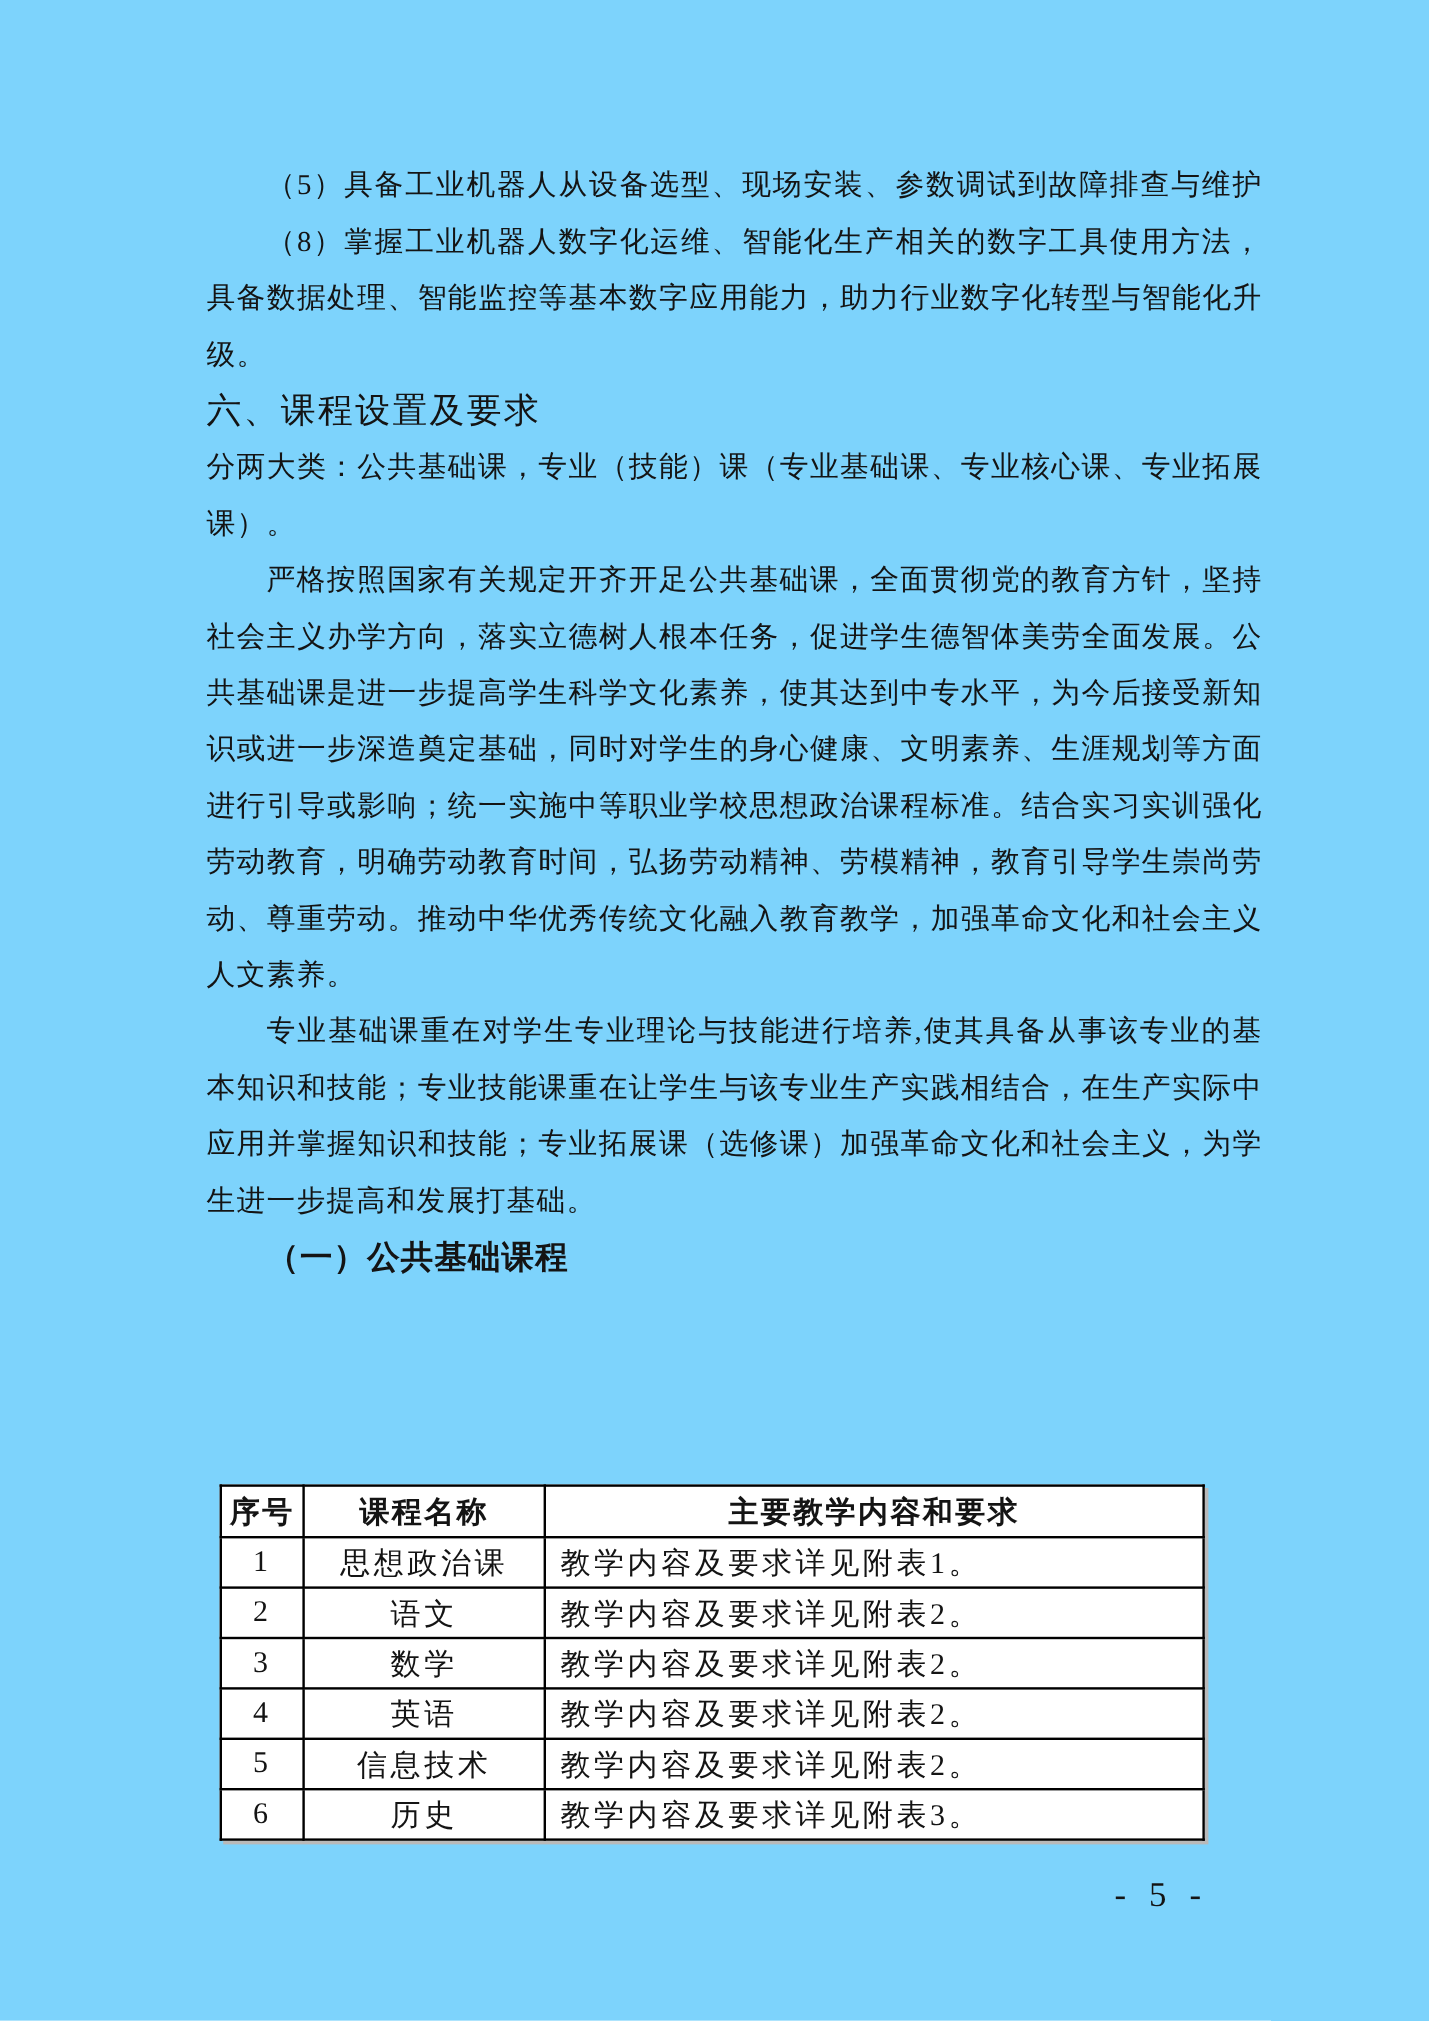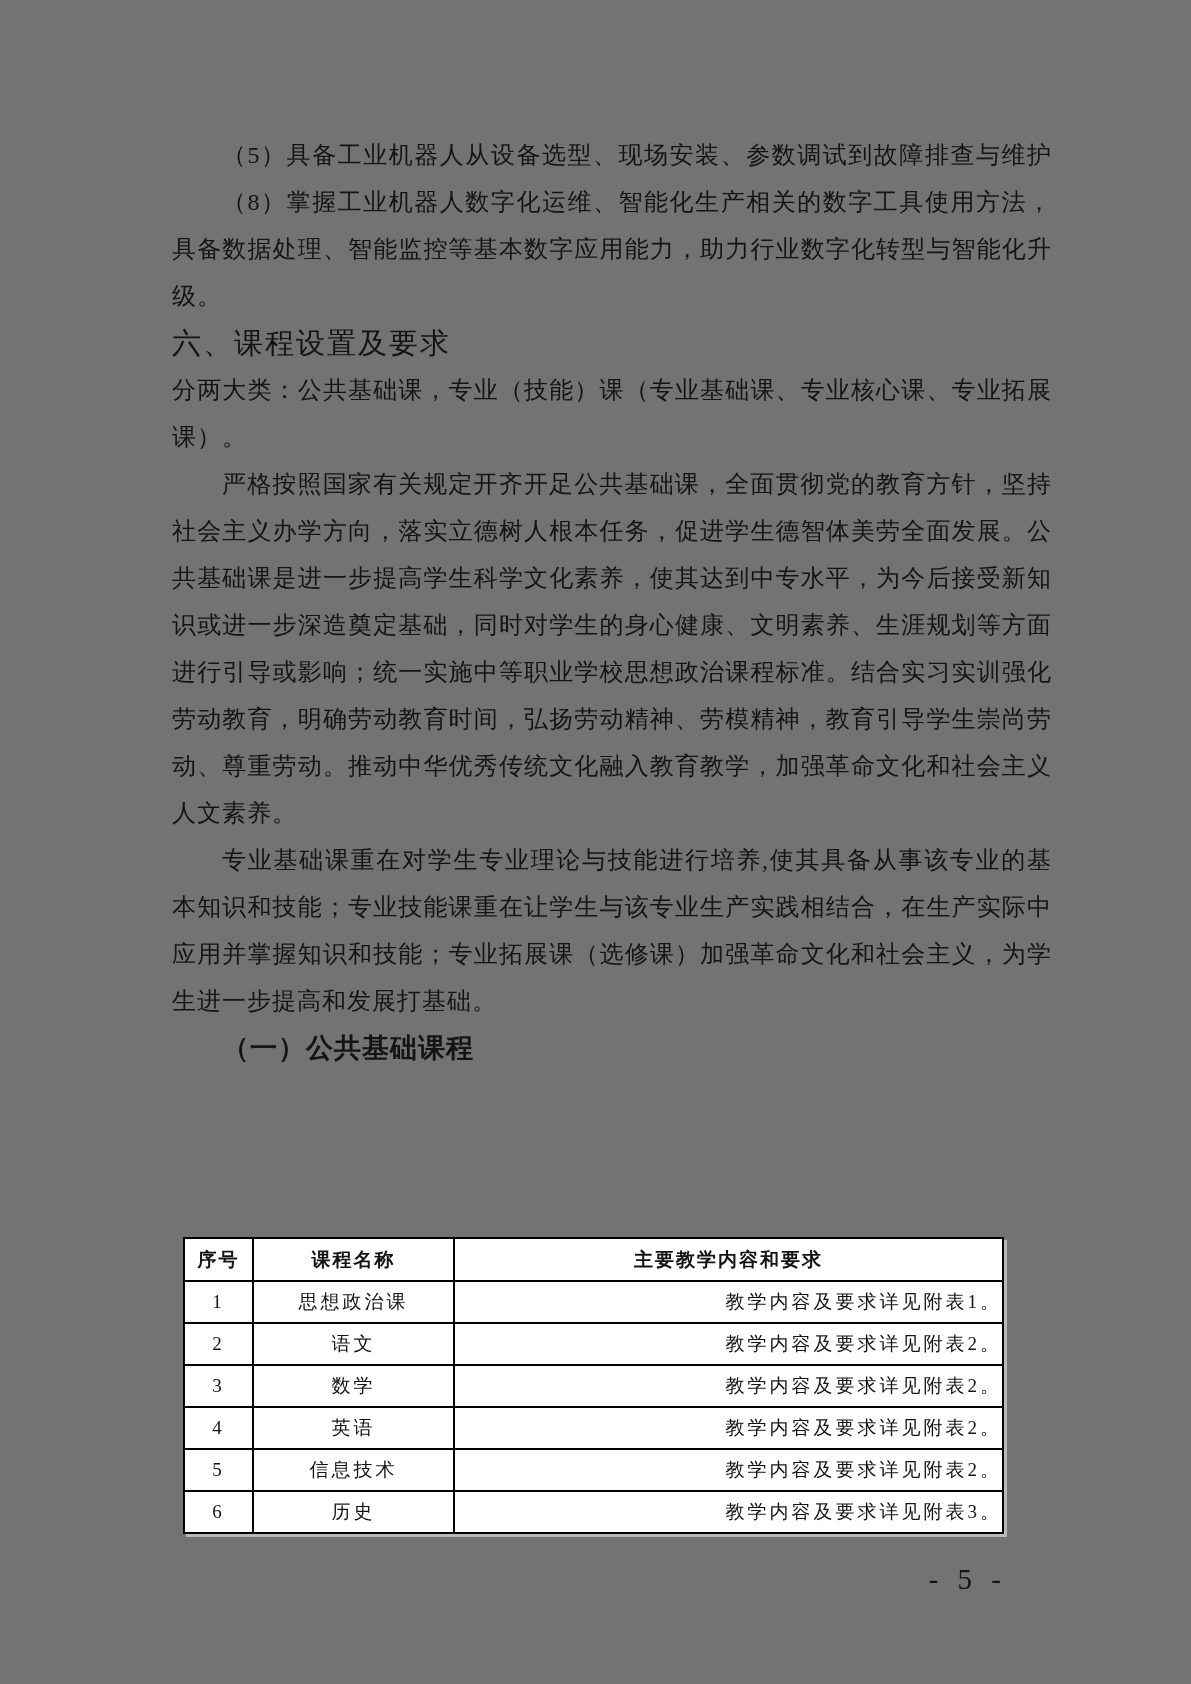--- a/index.html
+++ b/index.html
@@ -1,20 +1,20 @@
 <!DOCTYPE html>
 <html><head>
 <meta charset="utf-8">
 <style>
   html,body{margin:0;padding:0;background:#ffffff;}
   .page{
     position:relative;
     width:1191px;
     height:1684px;
-    background:#737373;
+    background:#7dd3fc;
     font-family:"Liberation Serif","DejaVu Serif",serif;
     color:#141414;
     overflow:hidden;
   }
   .textblock{
     position:absolute;
     left:172px;
     top:132px;
     width:880px;
   }
@@ -52,37 +52,37 @@
     table-layout:fixed;
     box-shadow:3px 3px 0 #b9b9b9;
     background:#fff;
   }
   .courses-table col.c1{width:69px;}
   .courses-table col.c2{width:201px;}
   .courses-table col.c3{width:549px;}
   .courses-table th, .courses-table td{
     border:2px solid #000;
     padding:0;
-    font-size:19px;
+    font-size:25px;
     vertical-align:middle;
     overflow:hidden;
     margin-left:48px;
   }
   .courses-table th{
     height:41px;
     font-weight:700;
     letter-spacing:2px;
     text-align:center;
   }
   .courses-table td{
     height:40px;
     letter-spacing:3px;
   }
   .courses-table td.num, .courses-table td.name{ text-align:center; }
-  .courses-table td.desc{ text-align:right; padding-left:12px; }
+  .courses-table td.desc{ text-align:left; padding-left:12px; }
   .page-footer{
     position:absolute;
     top:1563px;
     right:184px;
     font-size:29px;
     letter-spacing:6px;
     color:#141414;
   }
 </style>
 </head>

